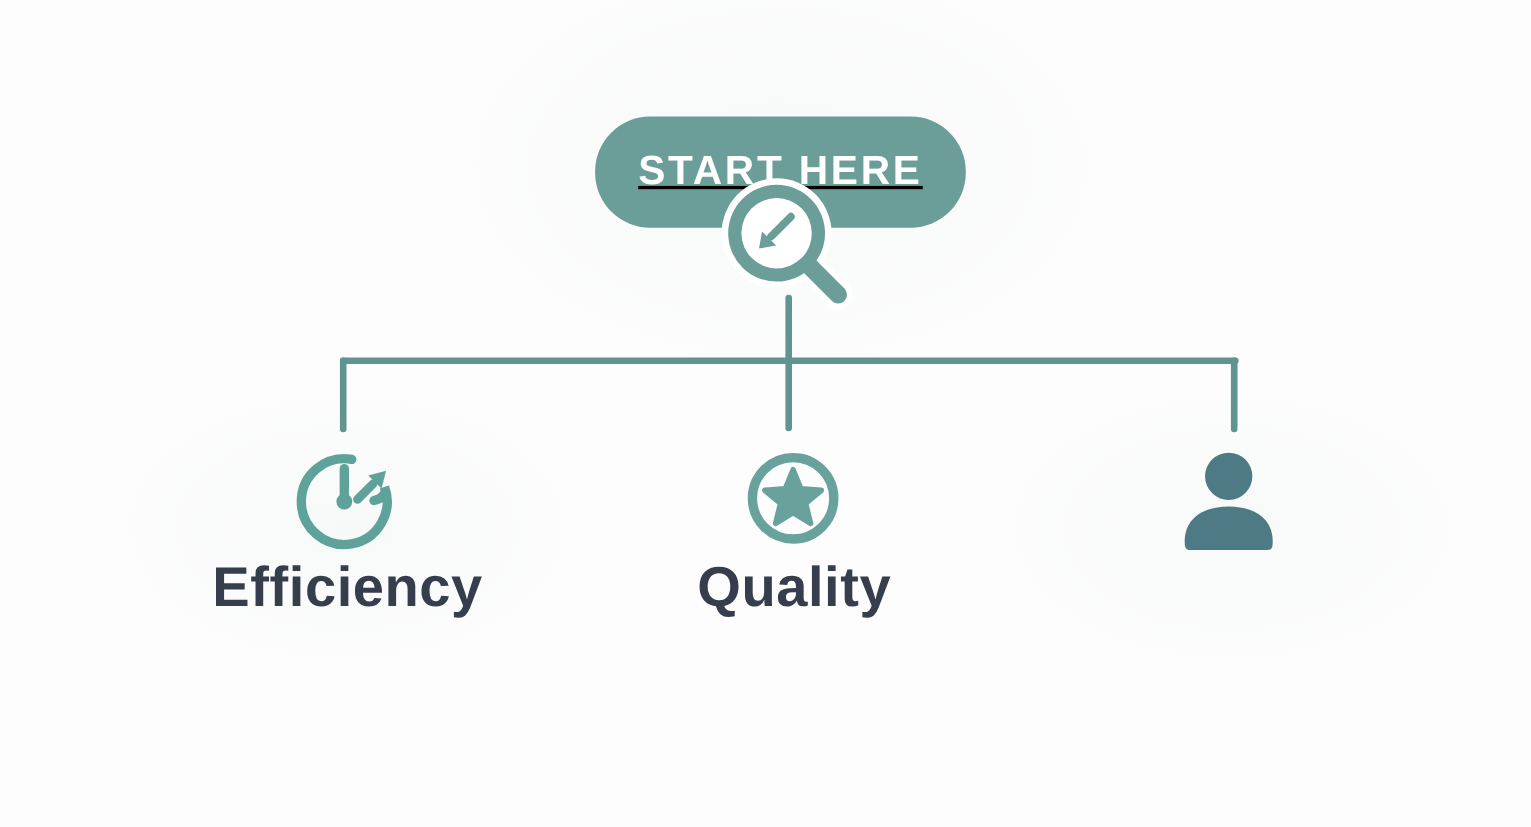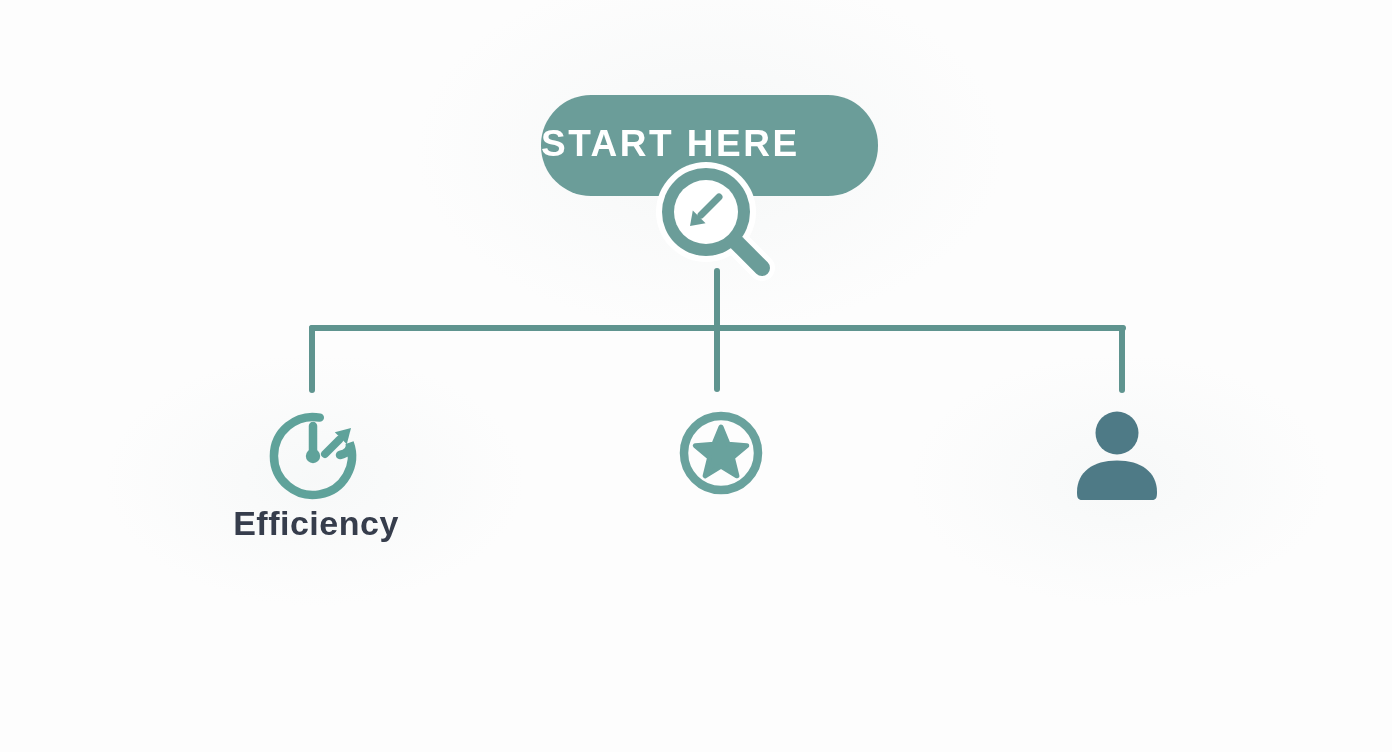--- a/index.html
+++ b/index.html
@@ -15,28 +15,29 @@
     background:
       radial-gradient(ellipse 420px 260px at 710px 150px, rgba(240,243,243,.55), rgba(255,255,255,0) 70%),
       radial-gradient(ellipse 300px 180px at 315px 480px, rgba(241,244,244,.5), rgba(255,255,255,0) 70%),
       radial-gradient(ellipse 300px 180px at 1120px 480px, rgba(241,244,244,.5), rgba(255,255,255,0) 70%),
       #fdfdfd;
   }
 
   
   .start-pill {
     position: absolute;
-    left: 541px; top: 95px;
+    left: 541px; top: 106px;
     width: 337px; height: 101px;
     background: #6B9D99;
     border-radius: 50px;
     border: none;
-    display: flex; align-items: center; justify-content: flex-start;
+    display: flex; align-items: center; justify-content: center;
     z-index: 1;
     cursor: pointer;
+    text-decoration: underline;
   }
   .start-pill span {
     color: #FFFFFF;
     font-size: 37px;
     font-weight: 700;
     letter-spacing: 2.5px;
     padding-bottom: 4px;
   }
 
   .magnifier { position: absolute; left: 631px; top: 137px; z-index: 2; }
@@ -51,21 +52,21 @@
   .node-icon { position: absolute; }
   .icon-efficiency { left: 263px; top: 406px; }
   .icon-quality    { left: 671px; top: 402px; }
   .icon-agent      { left: 1067px; top: 403px; }
 
   .node-label {
     position: absolute;
     top: 504px;
     width: 300px;
     text-align: center;
-    font-size: 34px;
+    font-size: 51px;
     font-weight: 700;
     color: #363D4C;
     letter-spacing: 0.5px;
   }
   .label-efficiency { left: 166px; }
   .label-quality    { left: 572px; }
   .label-agent      { left: 969px; }
 </style>
 </head>
 <body>
@@ -97,19 +98,20 @@
     <circle cx="50" cy="50" r="7.2" fill="#5FA29A"></circle>
     <line x1="62" y1="48" x2="76" y2="34" stroke="#5FA29A" stroke-width="8" stroke-linecap="round"></line>
     <polygon points="88,22 83.8,38.2 71.8,26.2" fill="#5FA29A"></polygon>
   </svg>
   <div class="node-label label-efficiency">Efficiency</div>
 
   <svg class="node-icon icon-quality" width="100" height="100" viewBox="0 0 100 100">
     <circle cx="50" cy="51" r="37" fill="none" stroke="#69A29D" stroke-width="8.5"></circle>
     <polygon fill="#69A29D" stroke="#69A29D" stroke-width="5" stroke-linejoin="round" points="50,25 57.1,42.3 75.7,43.7 61.4,55.7 65.9,73.8 50,64 34.1,73.8 38.6,55.7 24.3,43.7 42.9,42.3"></polygon>
   </svg>
+  <div class="node-label label-quality">Quality</div>
 
   <svg class="node-icon icon-agent" width="100" height="100" viewBox="0 0 100 100">
     <circle cx="50" cy="30" r="21.5" fill="#4E7A86"></circle>
     <path d="M 15,97 H 85 C 89,97 90,95 90,89 C 90,69 74,57.5 50,57.5 C 26,57.5 10,69 10,89 C 10,95 11,97 15,97 Z" fill="#4E7A86"></path>
   </svg>
 
 </div>
 
 </body></html>

